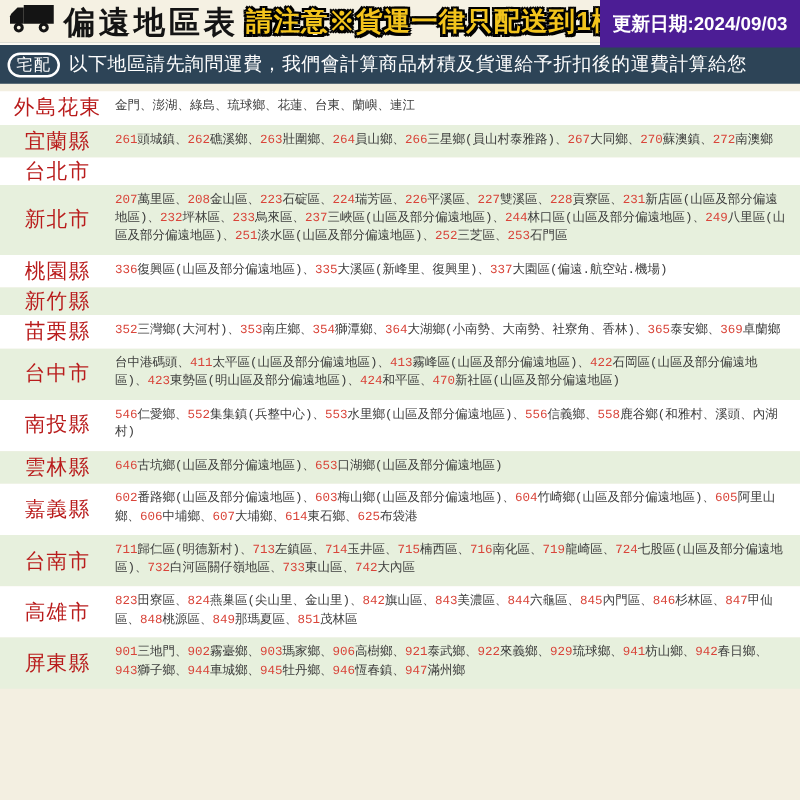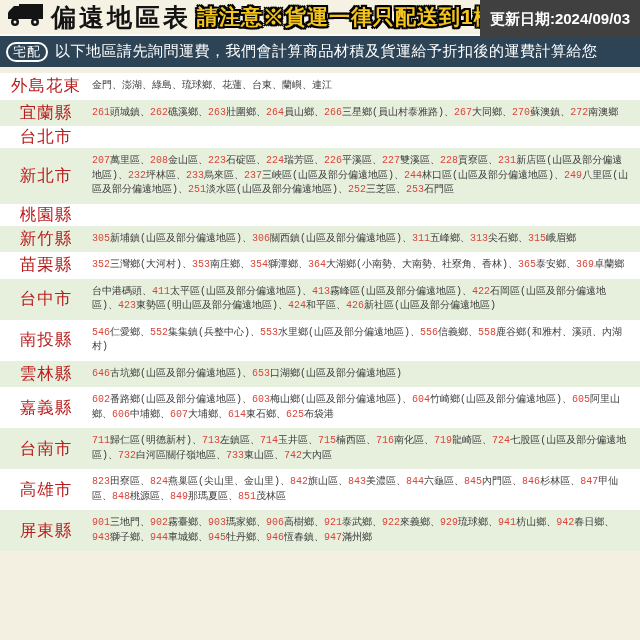--- a/index.html
+++ b/index.html
@@ -19,21 +19,21 @@
     letter-spacing:3px;margin-right:6px;
   }
   .warning{
     font-size:21px;font-weight:bold;color:#f3c41c;letter-spacing:1px;
     text-shadow:
       -2px -2px 0 #000, 2px -2px 0 #000, -2px 2px 0 #000, 2px 2px 0 #000,
       0 -2px 0 #000, 0 2px 0 #000, -2px 0 0 #000, 2px 0 0 #000;
   }
   .datebox{
     position:absolute;right:0;top:0;height:38px;
-    background:#404040;color:#fff;font-weight:bold;font-size:15px;
+    background:#4c1d95;color:#fff;font-weight:bold;font-size:15px;
     display:flex;align-items:center;padding:0 10px;
   }
   
   .bar2{
     height:31px;background:#2d4457;display:flex;align-items:center;
     border-top:2px solid #fdfbf4;
   }
   .badge{
     margin:0 7px 0 6px;border:2px solid #fff;border-radius:11px;
     color:#fff;font-weight:normal;font-size:13px;line-height:16px;
@@ -90,32 +90,32 @@
     </div>
     <div class="row">
       <div class="label">台北市</div>
     </div>
     <div class="row shade">
       <div class="label">新北市</div>
       <div class="content"><span class="code">207</span><span>萬里區</span>、<span class="code">208</span><span>金山區</span>、<span class="code">223</span><span>石碇區</span>、<span class="code">224</span><span>瑞芳區</span>、<span class="code">226</span><span>平溪區</span>、<span class="code">227</span><span>雙溪區</span>、<span class="code">228</span><span>貢寮區</span>、<span class="code">231</span><span>新店區(山區及部分偏遠地區)</span>、<span class="code">232</span><span>坪林區</span>、<span class="code">233</span><span>烏來區</span>、<span class="code">237</span><span>三峽區(山區及部分偏遠地區)</span>、<span class="code">244</span><span>林口區(山區及部分偏遠地區)</span>、<span class="code">249</span><span>八里區(山區及部分偏遠地區)</span>、<span class="code">251</span><span>淡水區(山區及部分偏遠地區)</span>、<span class="code">252</span><span>三芝區</span>、<span class="code">253</span><span>石門區</span></div>
     </div>
     <div class="row">
       <div class="label">桃園縣</div>
+      <div class="content"><span class="code">336</span><span>復興區(山區及部分偏遠地區)</span>、<span class="code">335</span><span>大溪區(新峰里、復興里)</span>、<span class="code">337</span><span>大園區(偏遠.航空站.機場)</span></div>
     </div>
     <div class="row shade">
       <div class="label">新竹縣</div>
-      <div class="content"><span class="code">305</span><span>新埔鎮(山區及部分偏遠地區)</span>、<span class="code">306</span><span>關西鎮(山區及部分偏遠地區)</span>、<span class="code">311</span><span>五峰鄉</span>、<span class="code">313</span><span>尖石鄉</span>、<span class="code">315</span><span>峨眉鄉</span></div>
     </div>
     <div class="row">
       <div class="label">苗栗縣</div>
       <div class="content"><span class="code">352</span><span>三灣鄉(大河村)</span>、<span class="code">353</span><span>南庄鄉</span>、<span class="code">354</span><span>獅潭鄉</span>、<span class="code">364</span><span>大湖鄉(小南勢、大南勢、社寮角、香林)</span>、<span class="code">365</span><span>泰安鄉</span>、<span class="code">369</span><span>卓蘭鄉</span></div>
     </div>
     <div class="row shade">
       <div class="label">台中市</div>
-      <div class="content"><span>台中港碼頭</span>、<span class="code">411</span><span>太平區(山區及部分偏遠地區)</span>、<span class="code">413</span><span>霧峰區(山區及部分偏遠地區)</span>、<span class="code">422</span><span>石岡區(山區及部分偏遠地區)</span>、<span class="code">423</span><span>東勢區(明山區及部分偏遠地區)</span>、<span class="code">424</span><span>和平區</span>、<span class="code">426</span><span>新社區(山區及部分偏遠地區)</span></div>
+      <div class="content"><span>台中港碼頭</span>、<span class="code">411</span><span>太平區(山區及部分偏遠地區)</span>、<span class="code">413</span><span>霧峰區(山區及部分偏遠地區)</span>、<span class="code">422</span><span>石岡區(山區及部分偏遠地區)</span>、<span class="code">423</span><span>東勢區(明山區及部分偏遠地區)</span>、<span class="code">424</span><span>和平區</span>、<span class="code">470</span><span>新社區(山區及部分偏遠地區)</span></div>
     </div>
     <div class="row">
       <div class="label">南投縣</div>
       <div class="content"><span class="code">546</span><span>仁愛鄉</span>、<span class="code">552</span><span>集集鎮(兵整中心)</span>、<span class="code">553</span><span>水里鄉(山區及部分偏遠地區)</span>、<span class="code">556</span><span>信義鄉</span>、<span class="code">558</span><span>鹿谷鄉(和雅村、溪頭、內湖村)</span></div>
     </div>
     <div class="row shade">
       <div class="label">雲林縣</div>
       <div class="content"><span class="code">646</span><span>古坑鄉(山區及部分偏遠地區)</span>、<span class="code">653</span><span>口湖鄉(山區及部分偏遠地區)</span></div>
     </div>
     <div class="row">

